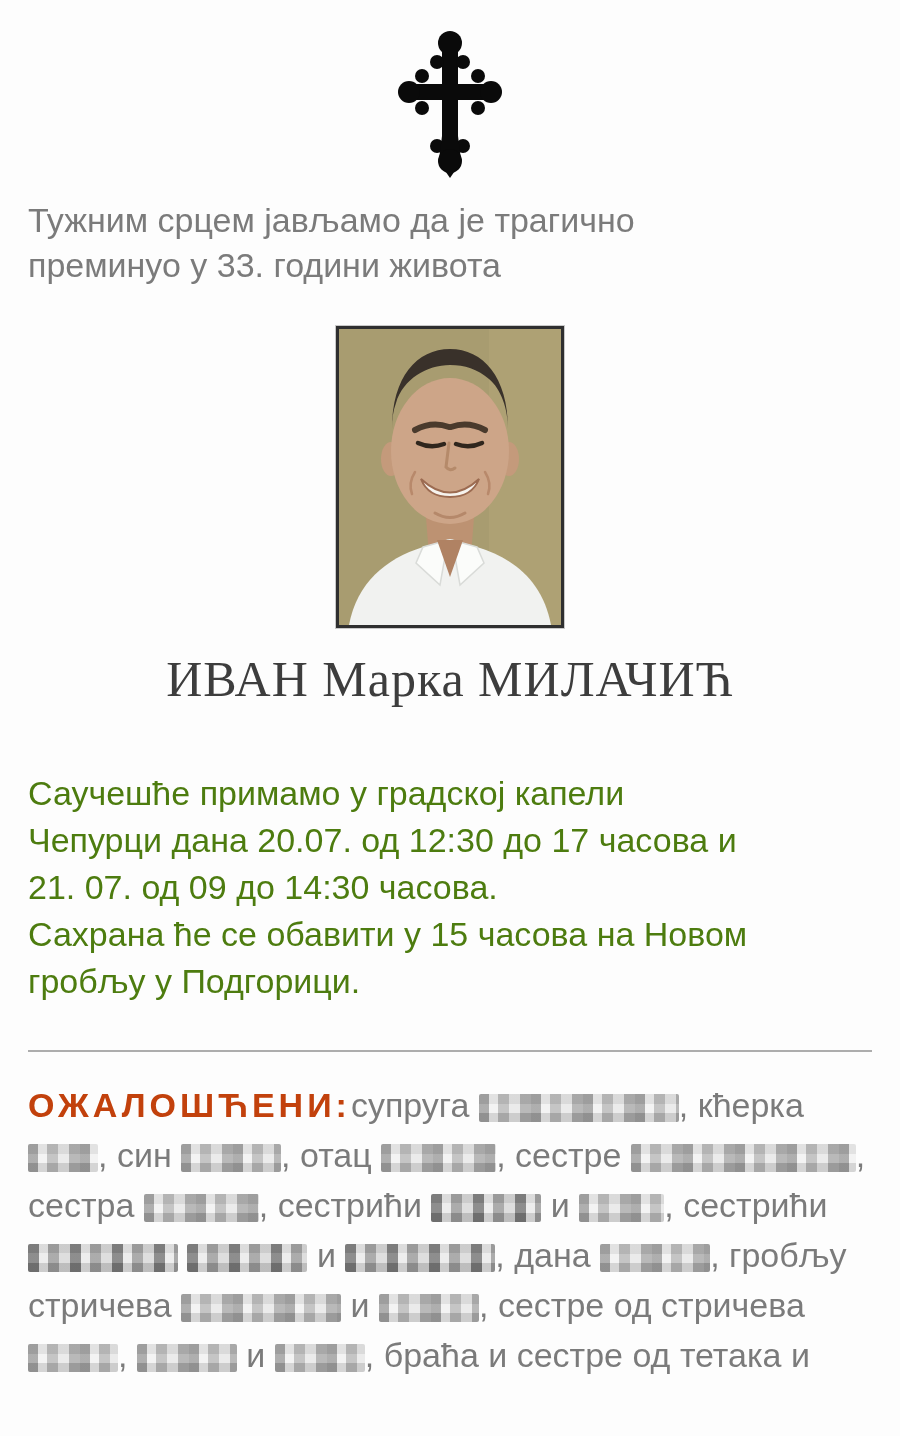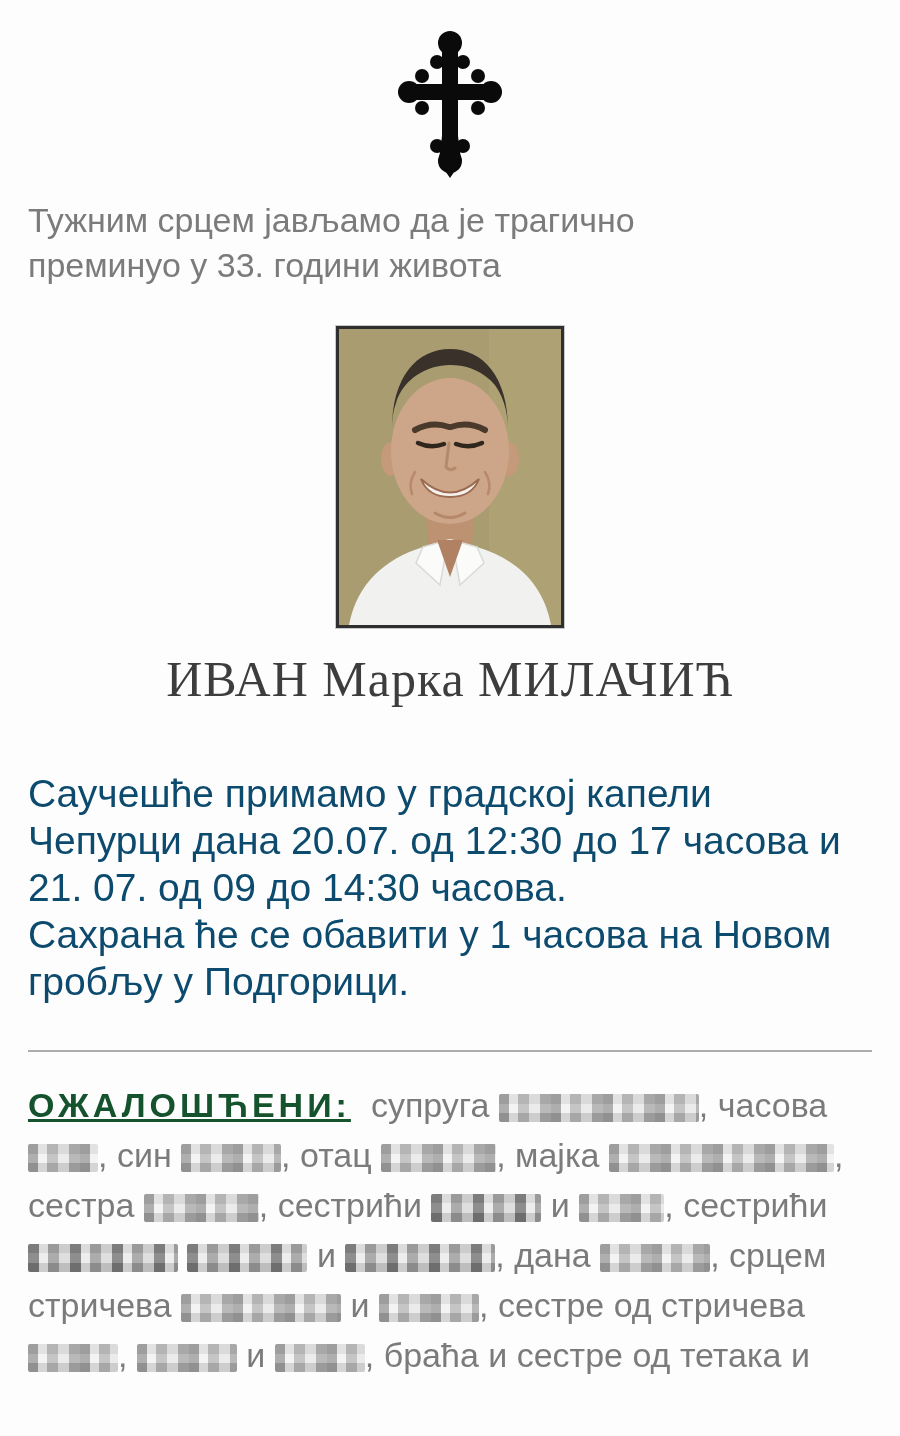--- a/index.html
+++ b/index.html
@@ -27,32 +27,32 @@
   .name{
     margin:20px 0 0 0;
     font-family:"Liberation Serif","DejaVu Serif",serif;
     font-weight:400;
     font-size:50px;line-height:62px;
     color:#3d3d3d;text-align:center;
     letter-spacing:1px;
   }
   .details{
     margin:60px 28px 0 28px;
-    font-size:39px;line-height:47px;color:#0c4a6e;
+    font-size:34px;line-height:47px;color:#4d7c0f;
   }
   .divider{
     margin:45px 28px 0 28px;
     border:none;border-top:2px solid #adadad;height:0;
   }
   .mourners{
     margin:28px 28px 0 28px;
     font-size:34px;line-height:50px;color:#7b7b7b;
   }
   .mh{
-    font-weight:700;color:#14532d;letter-spacing:4px;margin-right:20px;text-decoration:underline;
+    font-weight:700;color:#c2410c;letter-spacing:4px;
   }
   .rd{
     display:inline-block;height:28px;vertical-align:-5px;border-radius:2px;
     background:
       repeating-linear-gradient(90deg, rgba(84,84,84,.40) 0 10px, rgba(255,255,255,.40) 10px 19px, rgba(140,140,140,.40) 19px 30px, rgba(235,235,235,.40) 30px 41px, rgba(110,110,110,.40) 41px 52px),
       repeating-linear-gradient(180deg, #cfcfcf 0 10px, #ebebeb 10px 19px, #b9b9b9 19px 28px);
   }
   .rd.d{
     background:
       repeating-linear-gradient(90deg, rgba(60,60,60,.5) 0 11px, rgba(250,250,250,.5) 11px 20px, rgba(120,120,120,.5) 20px 31px, rgba(220,220,220,.5) 31px 42px),
@@ -116,29 +116,29 @@
       <path d="M96,184 q15,9 30,0" stroke="#b5886a" stroke-width="3" fill="none" stroke-linecap="round"></path>
     </svg>
   </div>
 
   <h1 class="name">ИВАН Марка МИЛАЧИЋ</h1>
 
   <div class="details">
     <div>Саучешће примамо у градској капели</div>
     <div>Чепурци дана 20.07. од 12:30 до 17 часова и</div>
     <div>21. 07. од 09 до 14:30 часова.</div>
-    <div>Сахрана ће се обавити у 1 часова на Новом</div>
+    <div>Сахрана ће се обавити у 15 часова на Новом</div>
     <div>гробљу у Подгорици.</div>
   </div>
 
   <hr class="divider">
 
   <div class="mourners">
-    <div class="m-line"><span class="mh">ОЖАЛОШЋЕНИ:</span><span>супруга </span><span class="rd" style="width:200px"></span><span>, часова</span></div>
-    <div class="m-line"><span class="rd" style="width:70px"></span><span>, син </span><span class="rd" style="width:100px"></span><span>, отац </span><span class="rd" style="width:115px"></span><span>, мајка </span><span class="rd" style="width:225px"></span><span>,</span></div>
+    <div class="m-line"><span class="mh">ОЖАЛОШЋЕНИ:</span><span>супруга </span><span class="rd" style="width:200px"></span><span>, кћерка</span></div>
+    <div class="m-line"><span class="rd" style="width:70px"></span><span>, син </span><span class="rd" style="width:100px"></span><span>, отац </span><span class="rd" style="width:115px"></span><span>, сестре </span><span class="rd" style="width:225px"></span><span>,</span></div>
     <div class="m-line"><span>сестра </span><span class="rd" style="width:115px"></span><span>, сестрићи </span><span class="rd d" style="width:110px"></span><span> и </span><span class="rd" style="width:85px"></span><span>, сестрићи</span></div>
-    <div class="m-line"><span class="rd d" style="width:150px"></span><span> </span><span class="rd d" style="width:120px"></span><span> и </span><span class="rd d" style="width:150px"></span><span>, дана </span><span class="rd" style="width:110px"></span><span>, срцем</span></div>
+    <div class="m-line"><span class="rd d" style="width:150px"></span><span> </span><span class="rd d" style="width:120px"></span><span> и </span><span class="rd d" style="width:150px"></span><span>, дана </span><span class="rd" style="width:110px"></span><span>, гробљу</span></div>
     <div class="m-line"><span>стричева </span><span class="rd" style="width:160px"></span><span> и </span><span class="rd" style="width:100px"></span><span>, сестре од стричева</span></div>
     <div class="m-line"><span class="rd" style="width:90px"></span><span>, </span><span class="rd" style="width:100px"></span><span> и </span><span class="rd" style="width:90px"></span><span>, браћа и сестре од тетака и</span></div>
     <div class="m-line"></div>
   </div>
 
 </div>
 
 </body></html>

